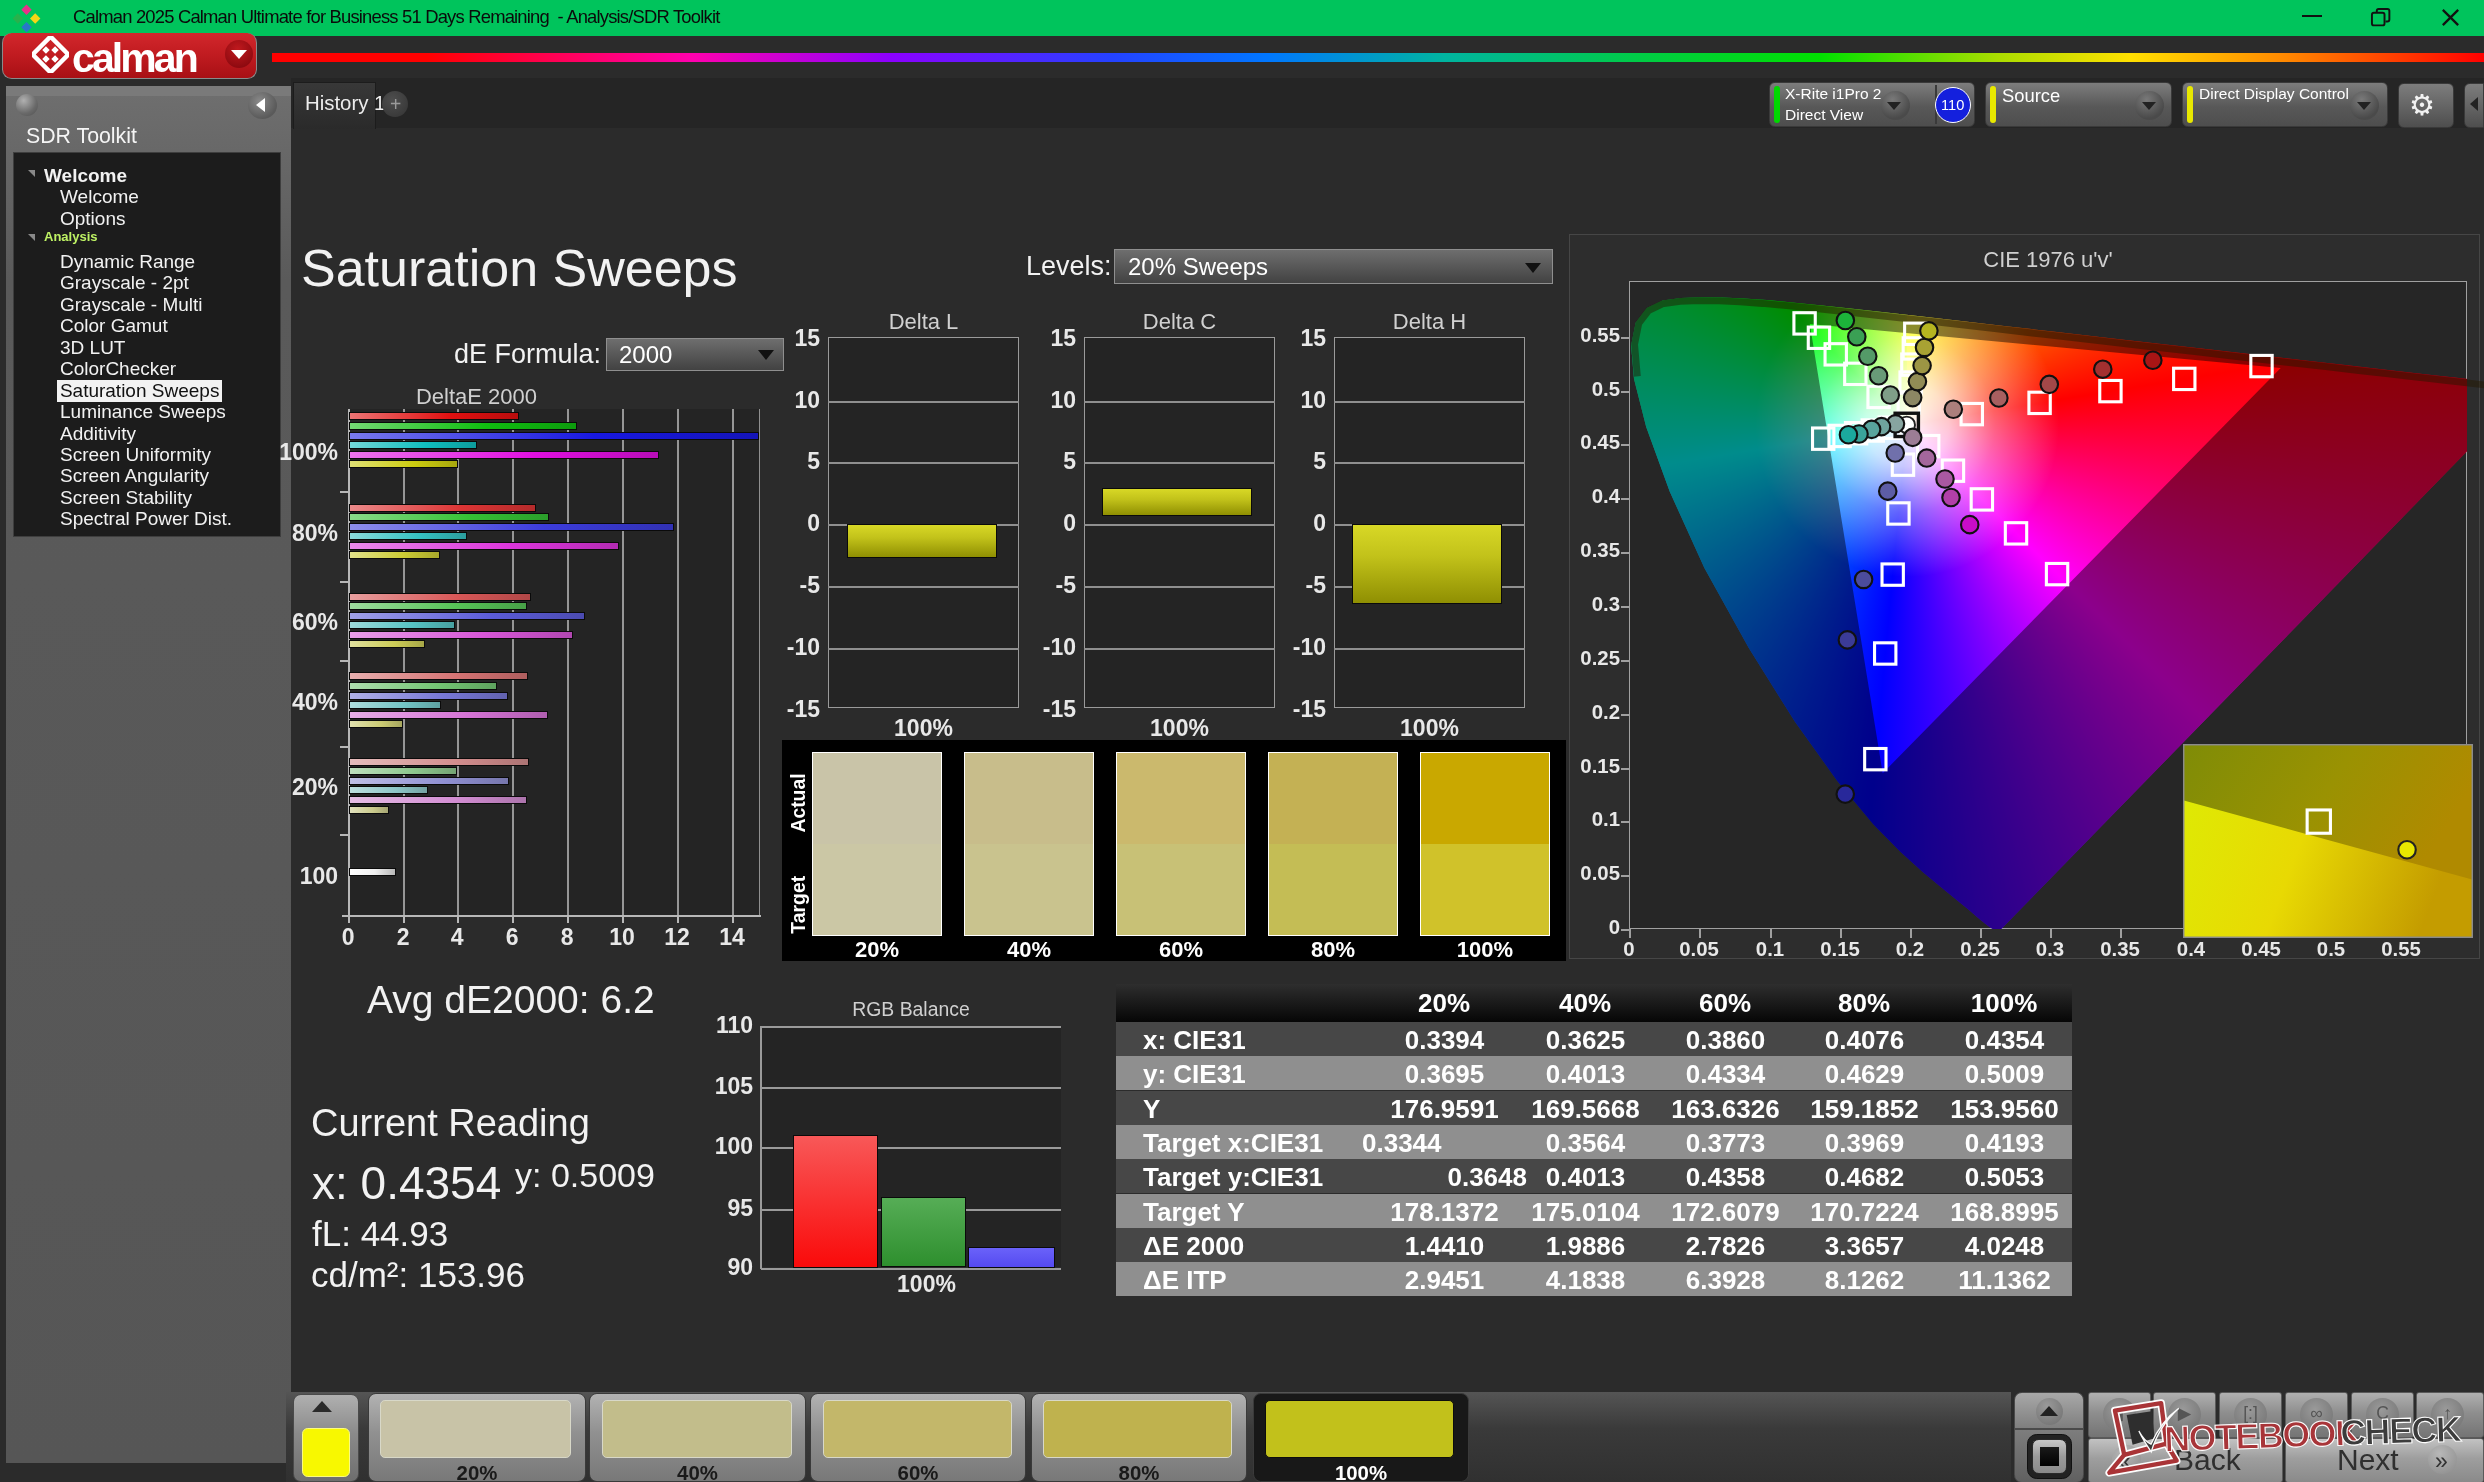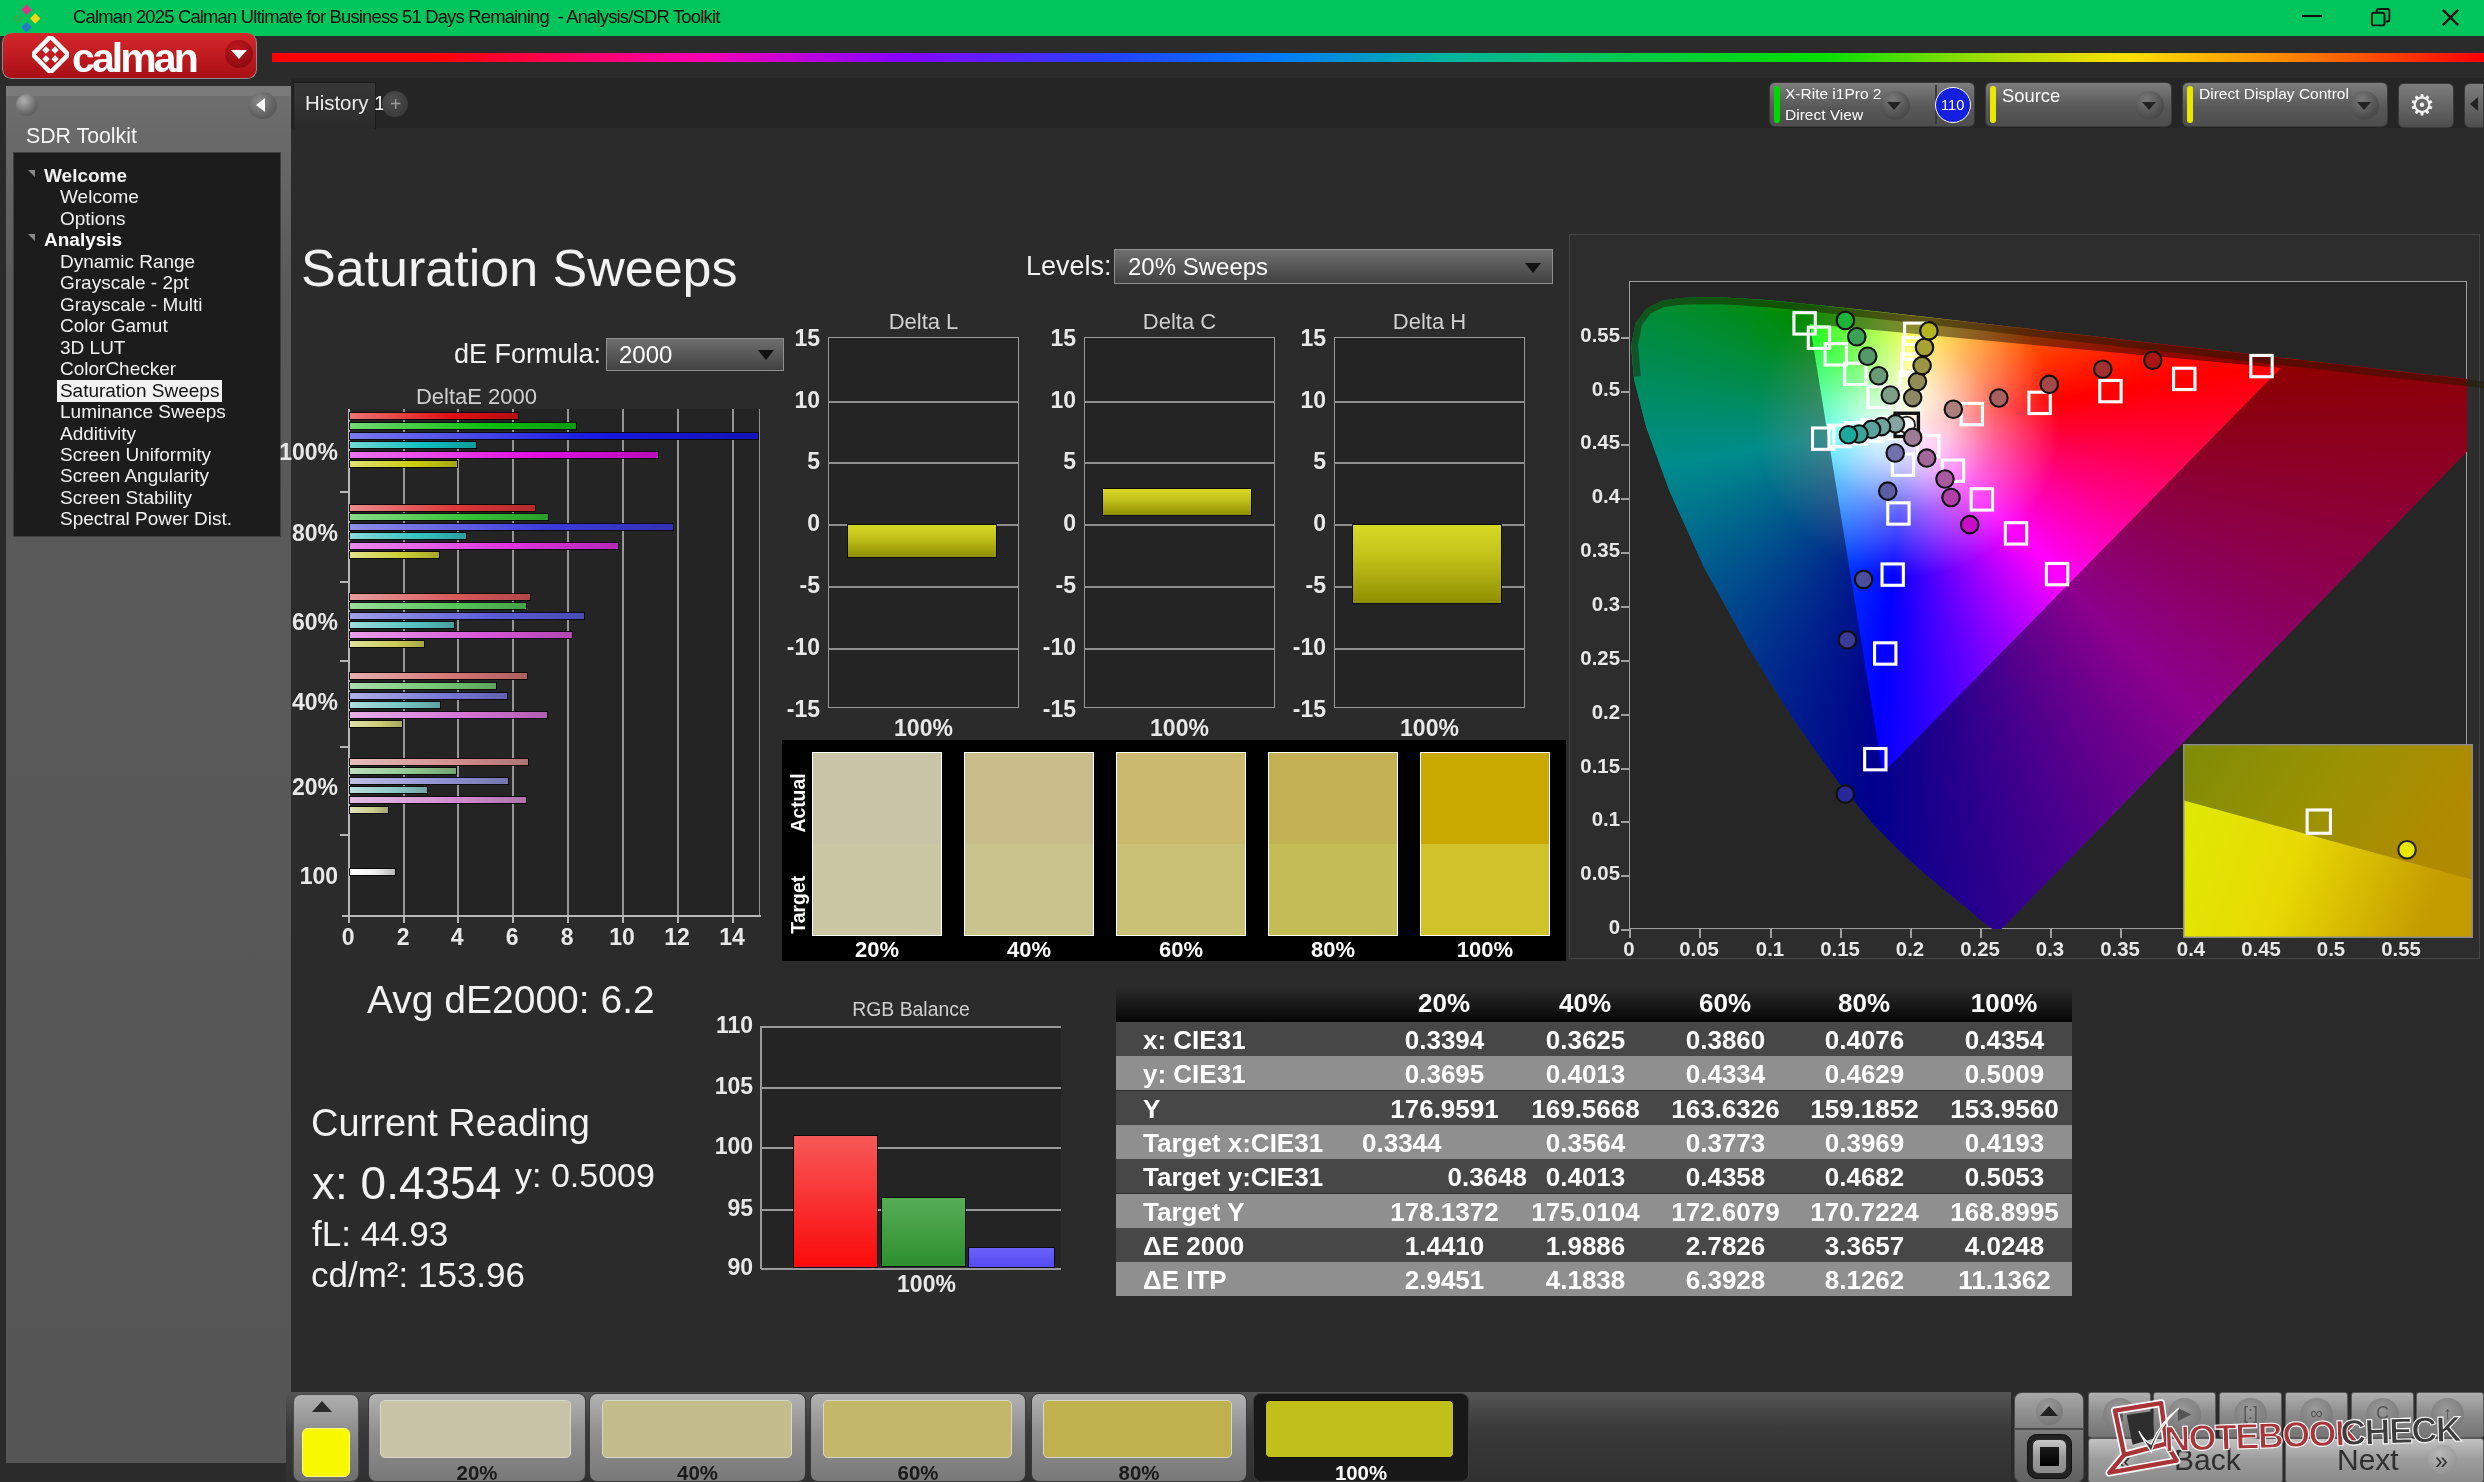--- a/index.html
+++ b/index.html
@@ -48,21 +48,21 @@
 <div class="abs" style="left:248px;top:92px;width:29px;height:27px;border-radius:50%;background:radial-gradient(circle at 40% 35%,#8a8a8a,#5a5a5a 70%)"></div>
 <div class="abs" style="left:256px;top:98px;width:0;height:0;border-top:7.8px solid transparent;border-bottom:7.8px solid transparent;border-right:9.7px solid #fff"></div>
 <div class="abs" style="left:26px;top:124px;font-size:21.3px;color:#f5f5f5">SDR Toolkit</div>
 <div class="abs" style="left:12.6px;top:152px;width:268px;height:385px;background:#1c1c1c;border:1.5px solid #3e3e3e"></div>
 
 <div class="abs" style="left:28px;top:170px;width:0;height:0;border-left:7.8px solid transparent;border-top:7.8px solid #8a8a8a;transform:rotate(0deg)"></div>
 <div class="abs" style="left:44px;top:165px;color:#f2f2f2;font-size:19px;font-weight:bold">Welcome</div>
 <div class="abs" style="left:60px;top:186px;color:#f2f2f2;font-size:19px;font-weight:normal">Welcome</div>
 <div class="abs" style="left:60px;top:208px;color:#f2f2f2;font-size:19px;font-weight:normal">Options</div>
 <div class="abs" style="left:28px;top:234px;width:0;height:0;border-left:7.8px solid transparent;border-top:7.8px solid #8a8a8a;transform:rotate(0deg)"></div>
-<div class="abs" style="left:44px;top:229px;color:#ffffff;font-size:19px;font-weight:bold">Analysis</div>
+<div class="abs" style="left:44px;top:229px;color:#bef264;font-size:13px;font-weight:bold">Analysis</div>
 <div class="abs" style="left:60px;top:251px;color:#f2f2f2;font-size:19px;font-weight:normal">Dynamic Range</div>
 <div class="abs" style="left:60px;top:272px;color:#f2f2f2;font-size:19px;font-weight:normal">Grayscale - 2pt</div>
 <div class="abs" style="left:60px;top:294px;color:#f2f2f2;font-size:19px;font-weight:normal">Grayscale - Multi</div>
 <div class="abs" style="left:60px;top:315px;color:#f2f2f2;font-size:19px;font-weight:normal">Color Gamut</div>
 <div class="abs" style="left:60px;top:337px;color:#f2f2f2;font-size:19px;font-weight:normal">3D LUT</div>
 <div class="abs" style="left:60px;top:358px;color:#f2f2f2;font-size:19px;font-weight:normal">ColorChecker</div>
 <div class="abs" style="left:57px;top:380px;background:#f2f2f2;color:#111;font-size:19px;padding:0 2.9px">Saturation Sweeps</div>
 <div class="abs" style="left:60px;top:401px;color:#f2f2f2;font-size:19px;font-weight:normal">Luminance Sweeps</div>
 <div class="abs" style="left:60px;top:423px;color:#f2f2f2;font-size:19px;font-weight:normal">Additivity</div>
 <div class="abs" style="left:60px;top:444px;color:#f2f2f2;font-size:19px;font-weight:normal">Screen Uniformity</div>
@@ -322,20 +322,21 @@
 <div class="abs" style="left:1864px;top:1231px;width:165px;margin-left:-82px;text-align:center;color:#fff;font-size:26px;font-weight:600">3.3657</div>
 <div class="abs" style="left:2004px;top:1231px;width:165px;margin-left:-82px;text-align:center;color:#fff;font-size:26px;font-weight:600">4.0248</div>
 <div class="abs" style="left:1116px;top:1262px;width:956px;height:34px;background:#8f8f8f"></div>
 <div class="abs" style="left:1143px;top:1265px;color:#fff;font-weight:bold;font-size:26px">ΔE ITP</div>
 <div class="abs" style="left:1444px;top:1265px;width:165px;margin-left:-82px;text-align:center;color:#fff;font-size:26px;font-weight:600">2.9451</div>
 <div class="abs" style="left:1585px;top:1265px;width:165px;margin-left:-82px;text-align:center;color:#fff;font-size:26px;font-weight:600">4.1838</div>
 <div class="abs" style="left:1725px;top:1265px;width:165px;margin-left:-82px;text-align:center;color:#fff;font-size:26px;font-weight:600">6.3928</div>
 <div class="abs" style="left:1864px;top:1265px;width:165px;margin-left:-82px;text-align:center;color:#fff;font-size:26px;font-weight:600">8.1262</div>
 <div class="abs" style="left:2004px;top:1265px;width:165px;margin-left:-82px;text-align:center;color:#fff;font-size:26px;font-weight:600">11.1362</div>
 <div class="abs" style="left:1569px;top:234px;width:911px;height:725px;background:#2d2d2d;border:1.5px solid #464646"></div>
+<div class="abs" style="left:1629px;top:247px;width:838px;text-align:center;font-size:22px;color:#d0d0d0">CIE 1976 u'v'</div>
 <div class="abs" style="left:1629px;top:281px;width:838px;height:648px;background:#262626;border:1.5px solid #a0a0a0"></div>
 <div class="ticklab" style="left:1629px;top:938px;width:78px;margin-left:-39px;text-align:center;font-size:20.4px">0</div>
 <div class="abs" style="left:1629px;top:929px;width:1.9px;height:8.7px;background:#a0a0a0"></div>
 <div class="ticklab" style="left:1699px;top:938px;width:78px;margin-left:-39px;text-align:center;font-size:20.4px">0.05</div>
 <div class="abs" style="left:1699px;top:929px;width:1.9px;height:8.7px;background:#a0a0a0"></div>
 <div class="ticklab" style="left:1770px;top:938px;width:78px;margin-left:-39px;text-align:center;font-size:20.4px">0.1</div>
 <div class="abs" style="left:1770px;top:929px;width:1.9px;height:8.7px;background:#a0a0a0"></div>
 <div class="ticklab" style="left:1840px;top:938px;width:78px;margin-left:-39px;text-align:center;font-size:20.4px">0.15</div>
 <div class="abs" style="left:1840px;top:929px;width:1.9px;height:8.7px;background:#a0a0a0"></div>
 <div class="ticklab" style="left:1910px;top:938px;width:78px;margin-left:-39px;text-align:center;font-size:20.4px">0.2</div>

